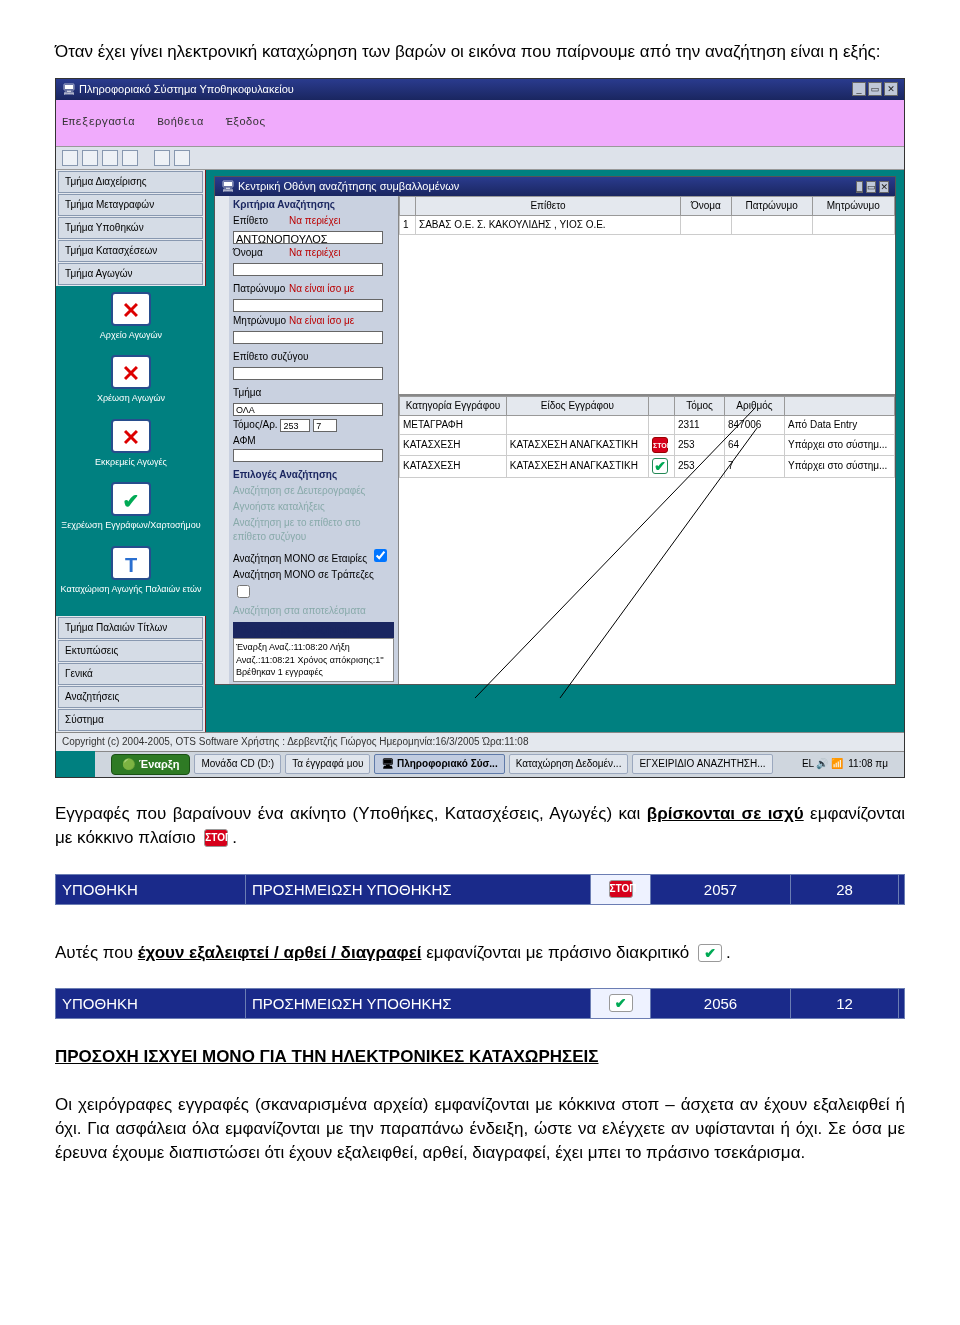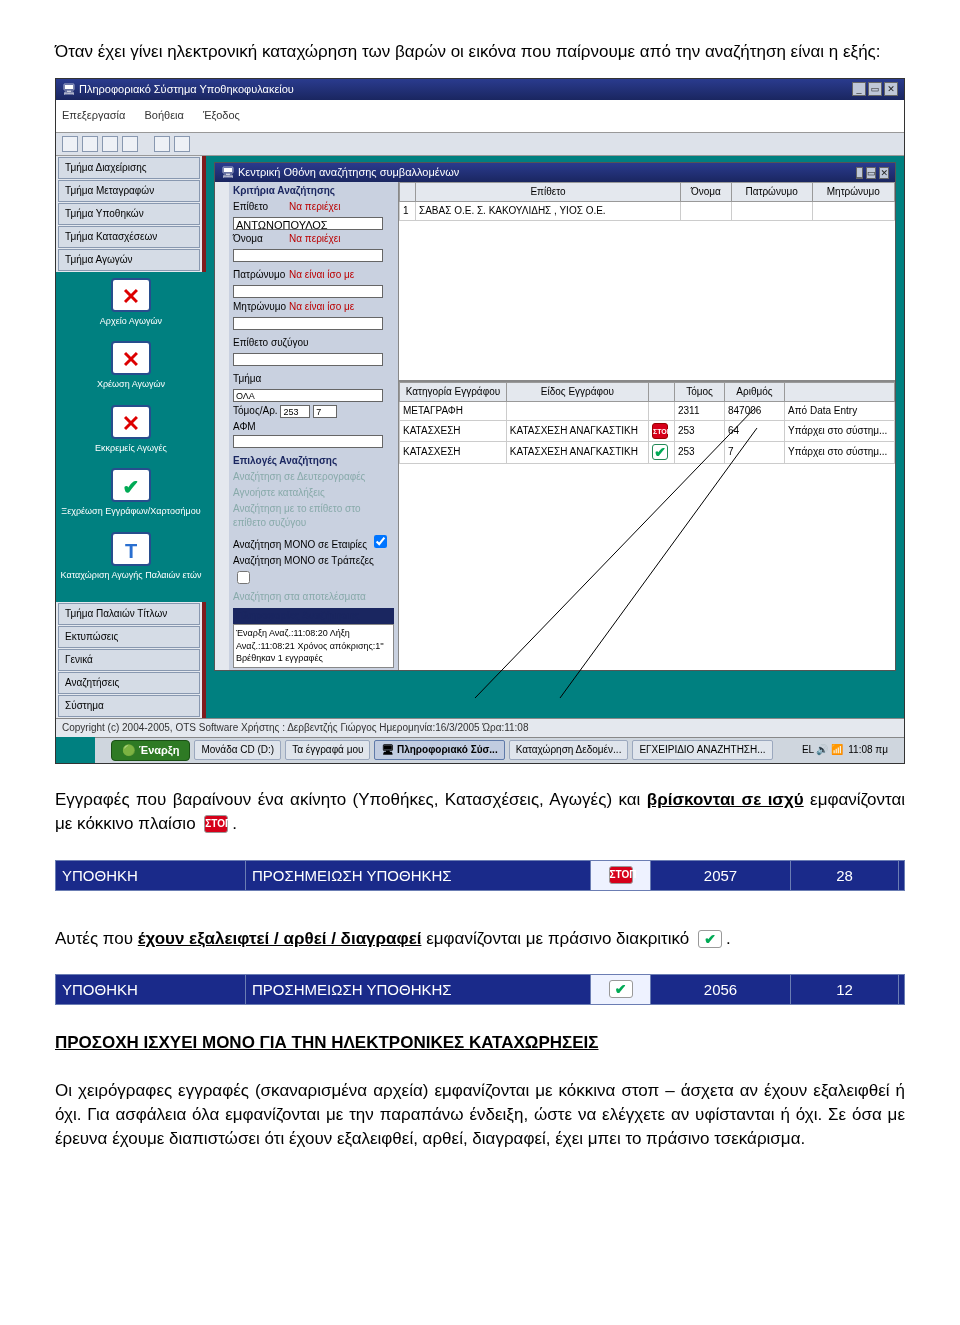--- a/index.html
+++ b/index.html
@@ -27,26 +27,26 @@
     background: linear-gradient(#2a3b8e,#1a2660);
     color:#fff;
     padding: 3px 6px;
     display:flex;
     justify-content:space-between;
     align-items:center;
     font-size:11px;
   }
   .titlebar .wbtns { display:flex; gap:2px; }
   .wbtn { width:14px;height:14px;background:#c0c8d8;border:1px solid #666;font-size:9px;text-align:center;line-height:12px;color:#222;}
-  .menubar { background:#ffffff; padding:8px 6px; font-size:11px; color:#333; border-bottom:1px solid #999; }
+  .menubar { background:#f0abfc; padding:15px 6px; font-size:11px; color:#333; border-bottom:1px solid #999;font-family:Liberation Mono, monospace; }
   .menubar span { margin-right:16px; }
   .toolbar { background:#dde2ea; padding:3px 6px; border-bottom:1px solid #999; display:flex; gap:4px;}
   .tbtn{ width:16px;height:16px;background:#eef1f6;border:1px solid #8898b0;}
   .app-body { display:flex; }
-  .leftcol { width:150px; background:#e4e8ee; border-right:4px solid #7f1d1d; }
+  .leftcol { width:150px; background:#e4e8ee; border-right:1px solid #7f1d1d; }
   .menu-item{ padding:3px 6px; font-size:10px; border:1px solid #8898b0; margin:1px 2px; background:#d5dce6;}
   .iconcol { width:84px; background:#008080; padding:6px 4px; text-align:center; color:#fff; font-size:9px;}
   .icon-block{ margin-bottom:14px; }
   .icon-square{
     width:40px;height:34px;margin:0 auto 3px auto;
     background:#fff;border:2px solid #274d8d;border-radius:4px;
     position:relative;
   }
   .icon-square.redx::after{
     content:"✕";color:#d00;font-size:22px;font-weight:bold;

